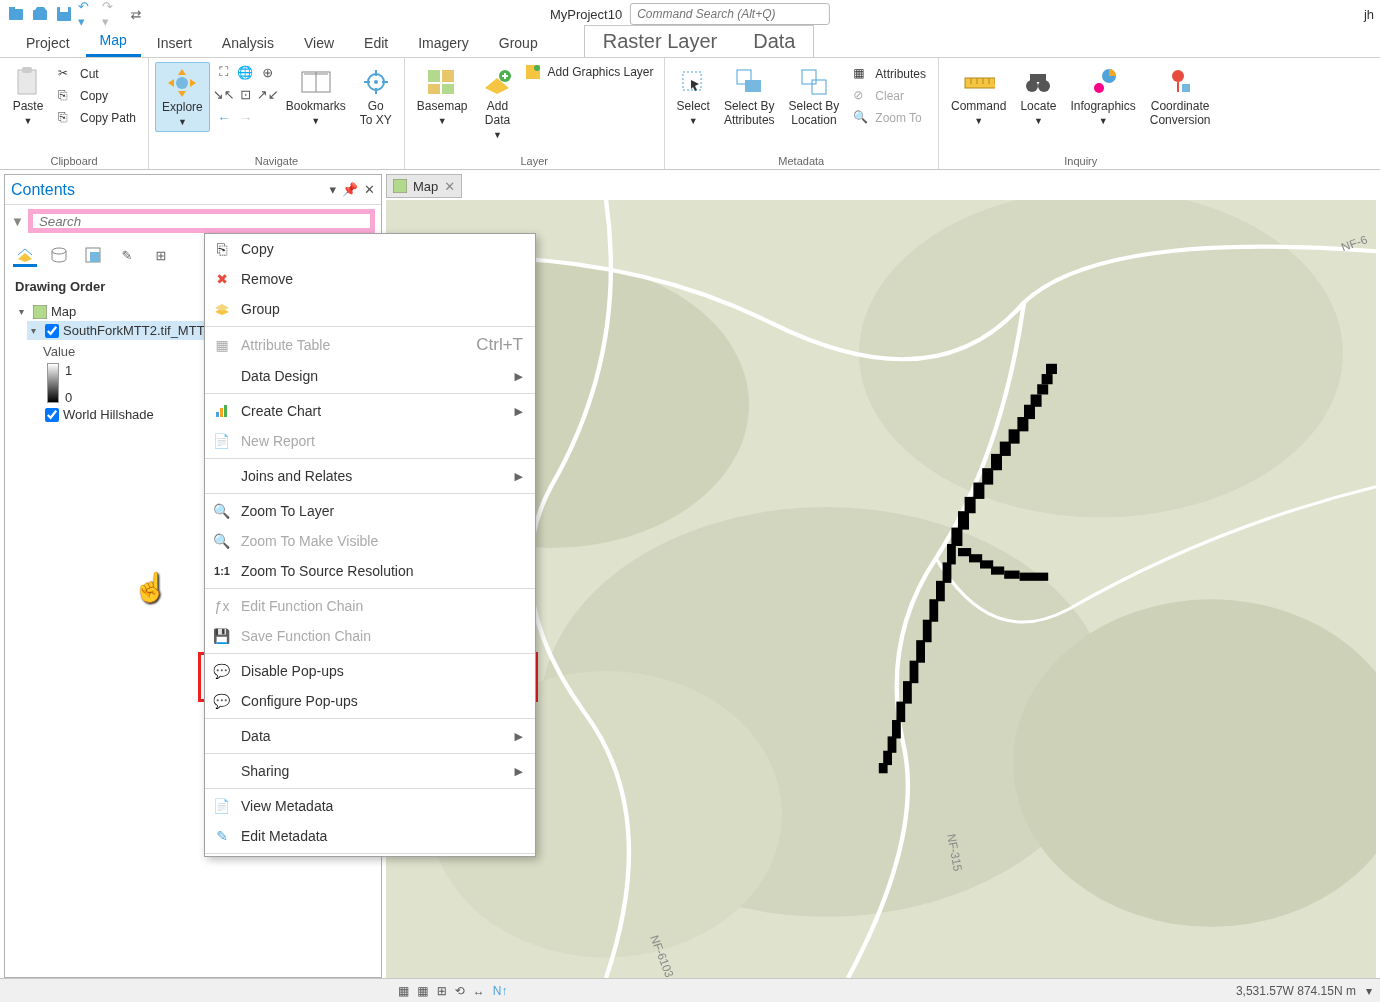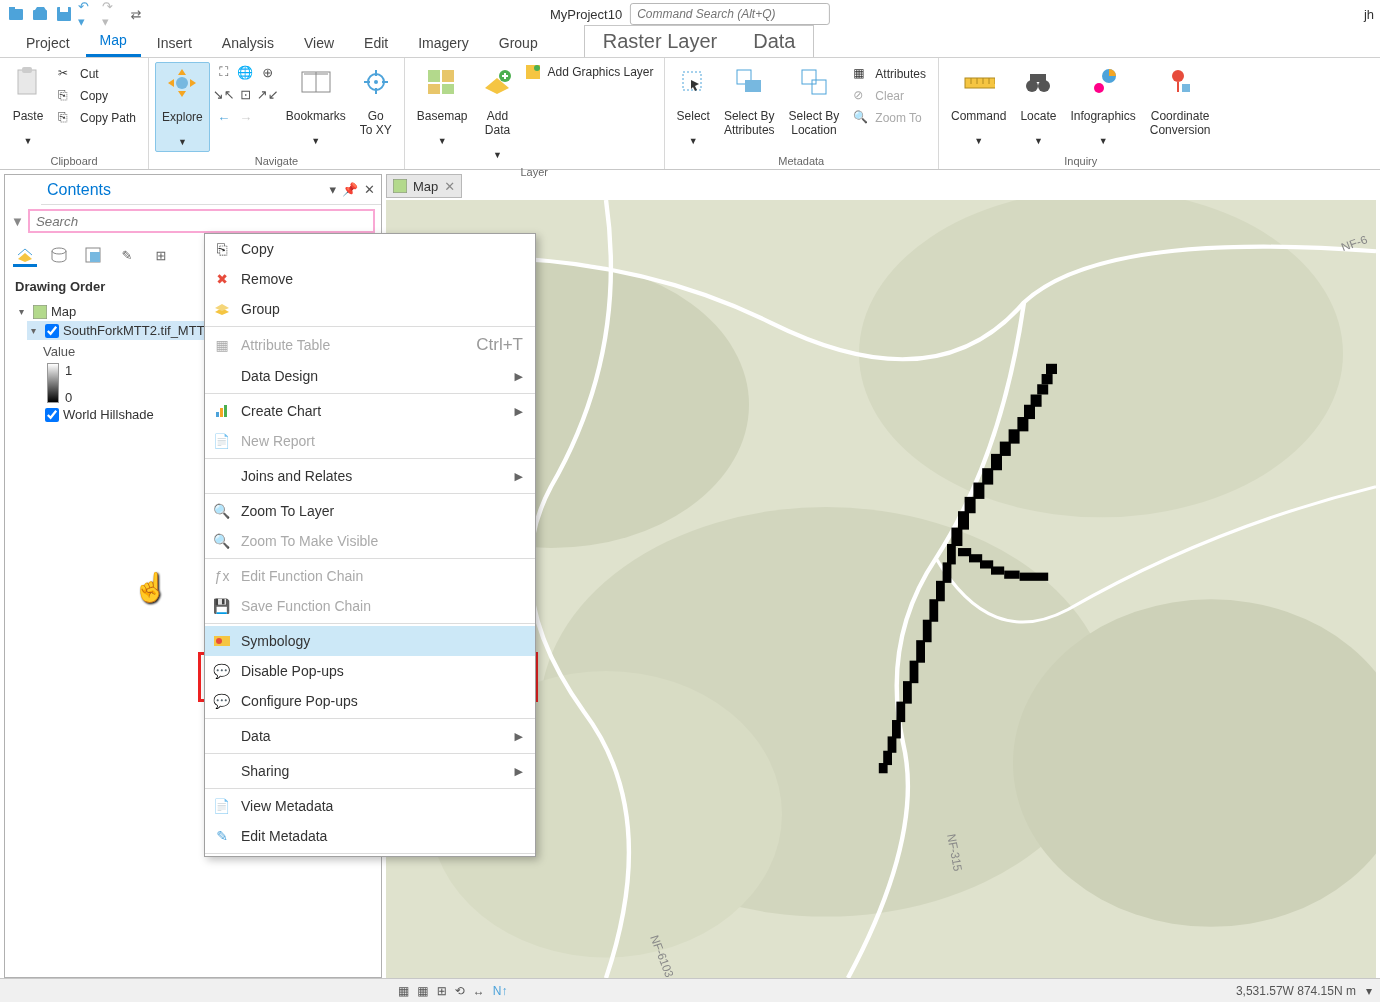--- a/index.html
+++ b/index.html
@@ -11,36 +11,36 @@
 .tabs-row { height: 30px; display:flex; align-items:flex-end; padding: 0 12px; gap:2px; border-bottom:1px solid #d0d0d0;}
 .tab { padding: 4px 14px 6px 14px; font-size:14px; color:#444; cursor:pointer;}
 .tab.active { color:#0078d4; border-bottom:3px solid #0078d4; font-weight:500;}
 .context-tabs { margin-left:30px; display:flex; border:1px solid #c7c7c7; border-bottom:none; }
 .context-tab { padding:4px 18px; color:#5e5e5e; font-size:20px;}
 .context-tab.sel { background:#fff;}
 .ribbon { height: 112px; background:#fff; display:flex; border-bottom:1px solid #c7c7c7;}
 .group { border-right:1px solid #d8d8d8; padding: 4px 6px 2px 6px; display:flex; flex-direction:column; justify-content:space-between;}
 .group-buttons { display:flex; align-items:flex-start; gap:2px;}
 .group-label { text-align:center; font-size:11px; color:#666; padding-top:2px;}
-.big-btn { display:flex; flex-direction:column; align-items:center; padding:4px 6px; gap:12px; cursor:pointer; text-align:center; line-height:1.15;}
+.big-btn { display:flex; flex-direction:column; align-items:center; padding:4px 6px; gap:2px; cursor:pointer; text-align:center; line-height:1.15;}
 .big-btn .bicon { width:32px; height:32px; display:flex; align-items:center; justify-content:center;}
 .big-btn span { font-size:12px;}
 .small-btn-col { display:flex; flex-direction:column; gap:2px; padding:2px;}
 .small-btn { display:flex; align-items:center; gap:6px; padding:2px 4px; font-size:12px; cursor:pointer;}
 .small-btn .sicon { width:16px; height:16px;}
 .explore-btn { background:#cce8f7; border:1px solid #86c5e8; border-radius:2px;}
 .arrow-grid { display:grid; grid-template-columns:repeat(3,20px); grid-template-rows:repeat(3,20px); gap:2px; margin-left:2px;}
 .arrow-grid div { width:20px;height:20px; display:flex;align-items:center;justify-content:center; color:#555;}
 .content { display:flex; height: calc(100% - 170px - 24px);}
 .contents-pane { width: 378px; border:1px solid #b0b0b0; margin:4px 0 0 4px; background:#fff; display:flex; flex-direction:column; position:relative;}
-.pane-header { height:30px; display:flex; align-items:center; justify-content:space-between; padding:0 6px; border-bottom:1px solid #ddd;margin-left:36px;}
+.pane-header { height:30px; display:flex; align-items:center; justify-content:space-between; padding:0 6px; border-bottom:1px solid #ddd;}
 .pane-header .ptitle { color:#0078d4; font-size:16px;}
 .pane-header .pcontrols { display:flex; gap:6px; font-size:13px; color:#555;}
 .search-row { display:flex; align-items:center; padding:4px 6px; gap:4px;}
-.search-row input { flex:1; border:2px solid #f9a8d4; height:24px; padding:0 6px; font-style:italic; color:#701a75;}
+.search-row input { flex:1; border:5px solid #f9a8d4; height:24px; padding:0 6px; font-style:italic; color:#701a75;}
 .toc-tabs { display:flex; gap:10px; padding:6px 8px 0 8px; border-bottom:2px solid transparent;}
 .toc-tabs .tt { width:24px; height:24px; display:flex; align-items:center; justify-content:center; color:#666;}
 .toc-tabs .tt.active { border-bottom:3px solid #0078d4; color:#0078d4;}
 .toc-body { padding:10px 10px; font-size:13px;}
 .toc-body .heading { font-weight:bold; color:#333; margin-bottom:8px;}
 .toc-item { display:flex; align-items:center; gap:4px; padding:2px 0 2px 4px;}
 .toc-item.sel { background:#d0e7f7;}
 .toc-item input[type=checkbox]{ width:14px;height:14px;}
 .chev { font-size:10px; color:#666; width:10px;}
 .legend-grad { width:12px; height:40px; background:linear-gradient(#fff,#000); border:1px solid #999; margin-left:34px;}
@@ -524,39 +524,34 @@
     </div>
   <div class="cm-sep"></div>
   <div class="cm-item">
       <span class="cm-icon">🔍</span>
       <span class="cm-text">Zoom To Layer</span>
     </div>
   <div class="cm-item disabled">
       <span class="cm-icon">🔍</span>
       <span class="cm-text">Zoom To Make Visible</span>
     </div>
+  <div class="cm-item">
+      <span class="cm-icon" style="font-size:11px;font-weight:bold;">1:1</span>
+      <span class="cm-text">Zoom To Source Resolution</span>
+    </div>
   <div class="cm-sep"></div>
   <div class="cm-item disabled">
       <span class="cm-icon">ƒx</span>
       <span class="cm-text">Edit Function Chain</span>
     </div>
   <div class="cm-item disabled">
       <span class="cm-icon">💾</span>
       <span class="cm-text">Save Function Chain</span>
     </div>
   <div class="cm-sep"></div>
-  <div class="cm-item cm-highlight">
-      <span class="cm-icon">
-        <svg width="16" height="14">
-          <rect x="0" y="2" width="16" height="10" fill="#f5c542"></rect>
-          <circle cx="5" cy="7" r="3" fill="#e74c3c"></circle>
-        </svg>
-      </span>
-      <span class="cm-text">Symbology</span>
-    </div>
   <div class="cm-item">
       <span class="cm-icon">💬</span>
       <span class="cm-text">Disable Pop-ups</span>
     </div>
   <div class="cm-item">
       <span class="cm-icon">💬</span>
       <span class="cm-text">Configure Pop-ups</span>
     </div>
   <div class="cm-sep"></div>
   <div class="cm-item">

